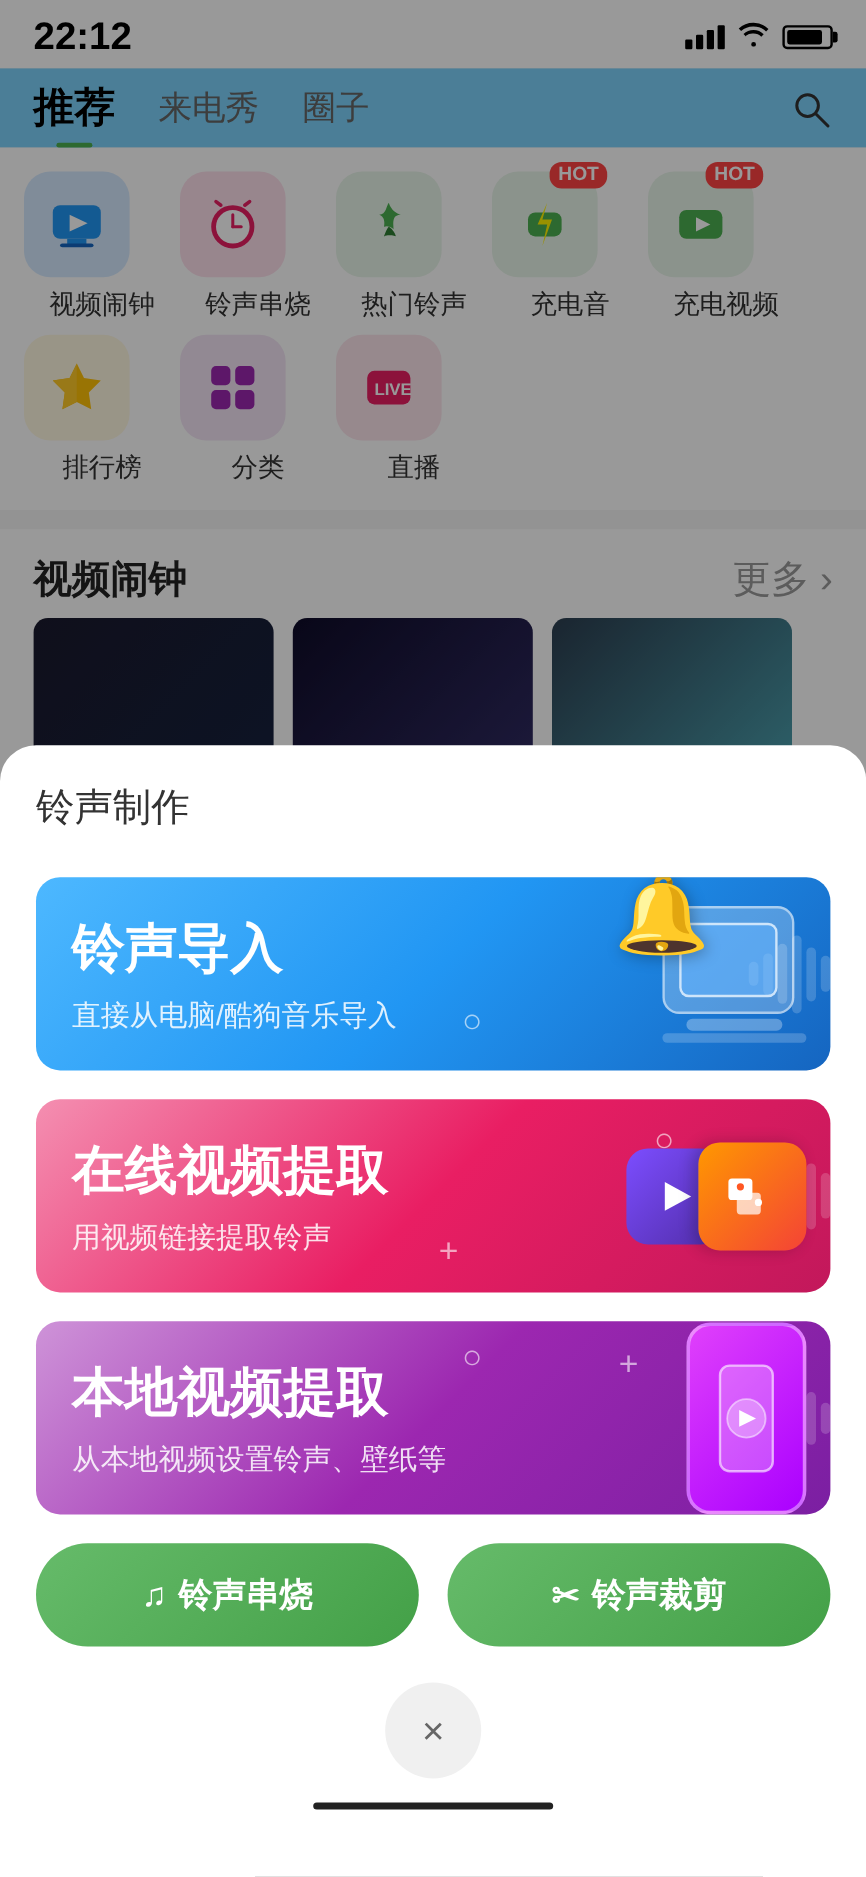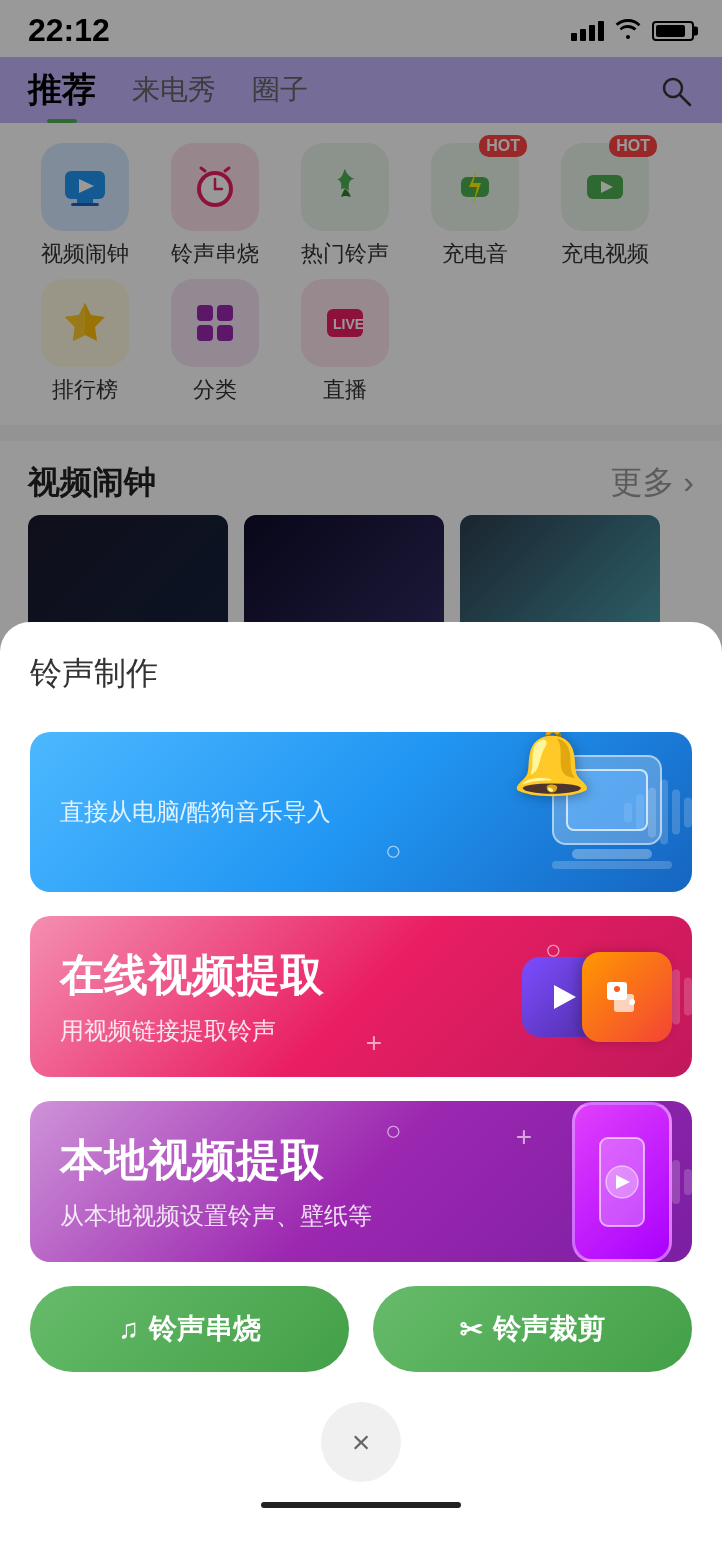--- a/index.html
+++ b/index.html
@@ -52,21 +52,21 @@
     }
     .battery-fill {
       height: 100%;
       width: 85%;
       background: #000;
       border-radius: 2px;
     }
 
     
     .header {
-      background: #c4b5fd;
+      background: #7dd3fc;
       padding: 10px 28px 0 28px;
       display: flex;
       align-items: center;
       gap: 0;
     }
     .header-tab {
       font-size: 34px;
       font-weight: 700;
       color: #333;
       margin-right: 36px;
@@ -106,21 +106,20 @@
     }
     .icons-row {
       display: flex;
       justify-content: flex-start;
       padding: 0 20px;
       margin-bottom: 10px;
     }
     .icon-item {
       display: flex;
       flex-direction: column;
-      align-items: center;
       width: 130px;
       cursor: pointer;
     }
     .icon-wrapper {
       width: 88px; height: 88px;
       border-radius: 22px;
       display: flex; align-items: center; justify-content: center;
       font-size: 42px;
       position: relative;
       margin-bottom: 8px;
@@ -493,20 +492,21 @@
 </div>
 
 <div class="modal-overlay"></div>
 
 <div class="modal-sheet">
   <div class="modal-title">铃声制作</div>
 
   <div class="card card-blue">
     <span class="card-plus card-plus-1">+</span>
     <span class="card-plus card-plus-2">○</span>
+    <div class="card-main-title">铃声导入</div>
     <div class="card-subtitle">直接从电脑/酷狗音乐导入</div>
 
     <div class="soundwave">
       <div class="wave-bar" style="height:20px;"></div>
       <div class="wave-bar" style="height:35px;"></div>
       <div class="wave-bar" style="height:50px;"></div>
       <div class="wave-bar" style="height:65px;"></div>
       <div class="wave-bar" style="height:45px;"></div>
       <div class="wave-bar" style="height:30px;"></div>
     </div>

